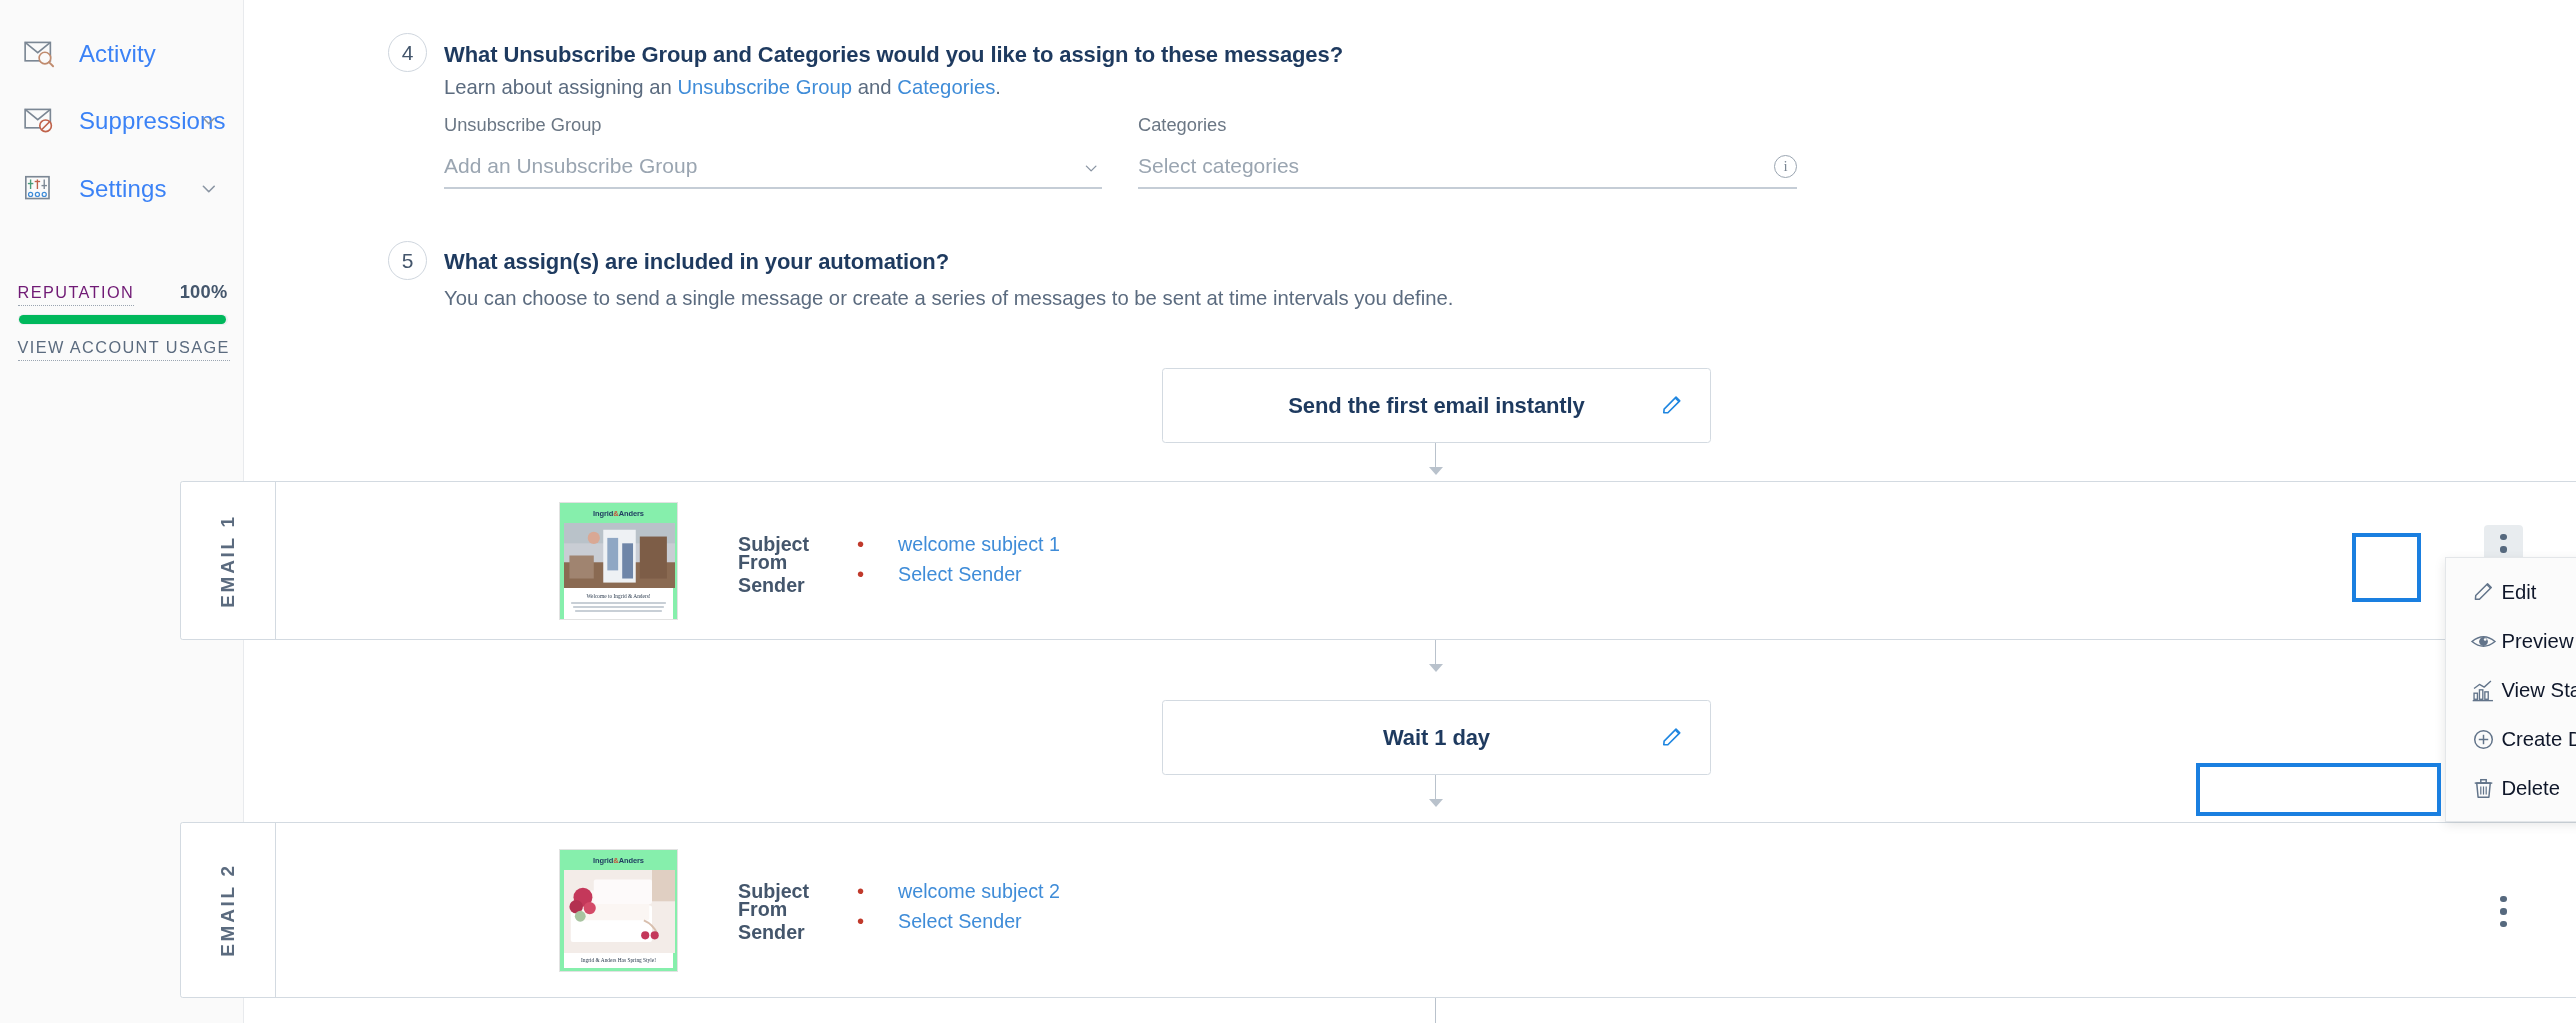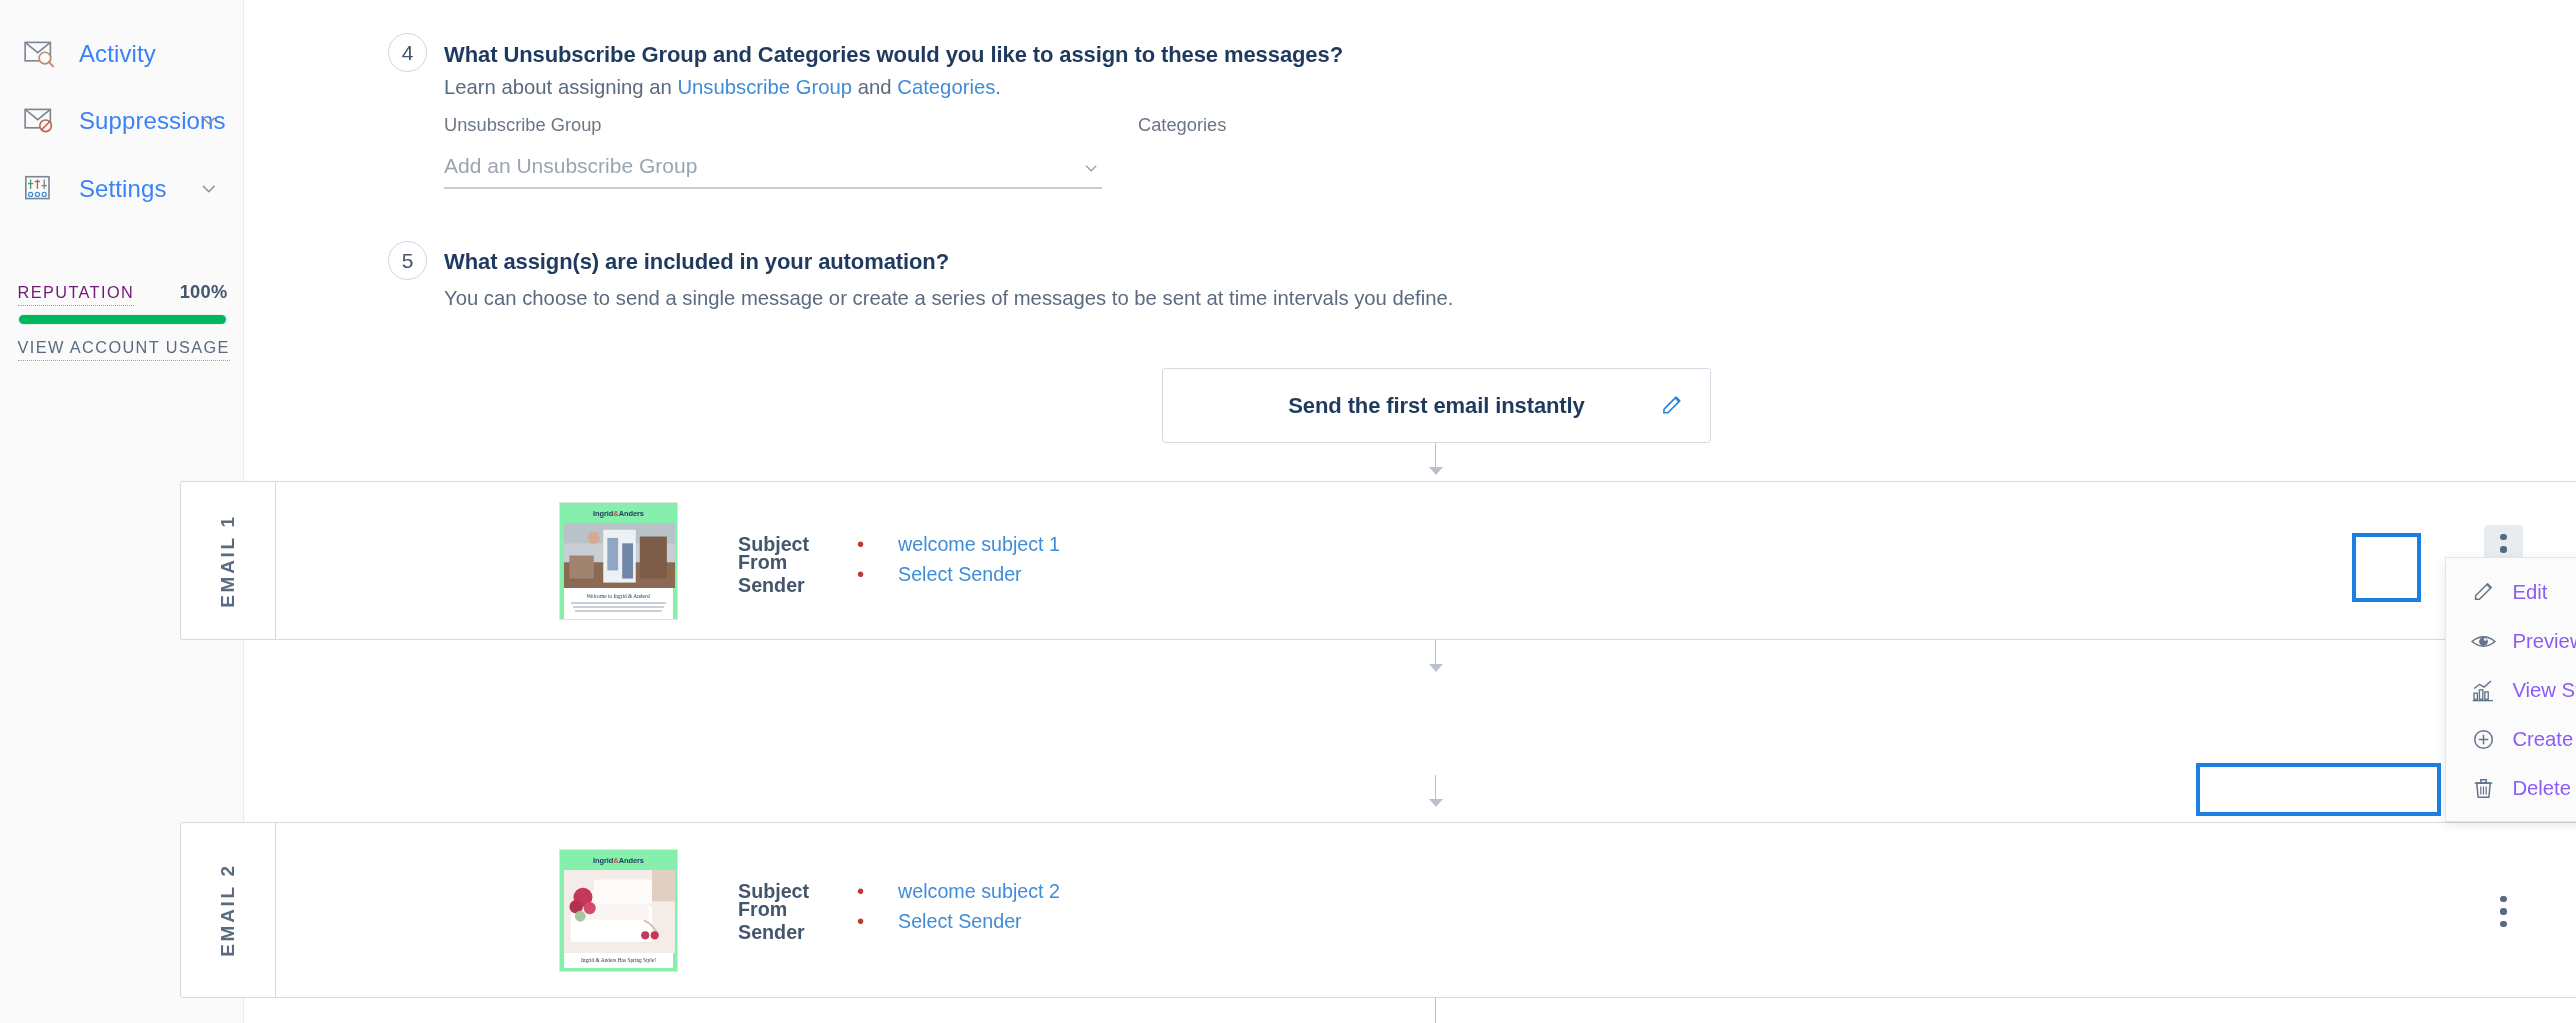--- a/index.html
+++ b/index.html
@@ -346,22 +346,21 @@
   .dd-item {
     height: 49px;
     display: flex;
     align-items: center;
     padding-left: 24.4px;
     cursor: pointer;
   }
   .dd-ico { width: 31px; height: 27px; flex: none; display: flex; align-items: center; }
   .dd-label {
     font-size: 20.3px;
-    color: #8b5cf6;
-    margin-left: 11px;
+    color: #0f172a;
     white-space: nowrap;
   }
 
   .hl-box {
     position: absolute;
     border: 4.7px solid #1a7fe0;
     z-index: 60;
     pointer-events: none;
   }
 </style>
@@ -453,20 +452,24 @@
           <span class="chev-small">
             <svg width="16.3" height="16.3" viewBox="0 0 24 24">
               <polyline points="5,9 12,16 19,9" fill="none" stroke="#8a95a3" stroke-width="2" stroke-linecap="round" stroke-linejoin="round"></polyline>
             </svg>
           </span>
         </div>
       </div>
 
       <div class="field" style="left:893px; top:114px; width:659px;">
         <div class="field-label">Categories</div>
+        <div class="field-ctrl">
+          <span class="field-value">Select categories</span>
+          <span class="info-circ">i</span>
+        </div>
       </div>
     </div>
 
     <div class="step">
       <div class="step-num" style="left:143px; top:241px;">5</div>
       <div class="step-title" style="left:199px; top:249px;">What assign(s) are included in your automation?</div>
       <div class="step-sub" style="left:199px; top:287px;">You can choose to send a single message or create a series of messages to be sent at time intervals you define.</div>
     </div>
 
     <div class="flow-card" style="left:917px; top:368px; width:549px; height:75px;">
@@ -528,20 +531,29 @@
       <div class="kebab active" style="left:2303px; top:43px;">
         <i></i>
           <i></i>
           <i></i>
       </div>
     </div>
 
     <div class="connector" style="left:1190px; top:640px; height:30px;"></div>
     <div class="conn-arrow" style="left:1184px; top:664px;"></div>
 
+    <div class="flow-card" style="left:917px; top:700px; width:549px; height:75px;">
+      <span class="flow-card-text">Wait 1 day</span>
+      <span class="pencil-btn">
+        <svg width="28.5" height="28.5" viewBox="0 0 42 42">
+          <path d="M10 31 L10.5 25.5 L28 8 L33.5 13.5 L16 31 Z" fill="none" stroke="#1f86e0" stroke-width="2.4" stroke-linejoin="round"></path>
+          <line x1="27" y1="9.2" x2="32.5" y2="14.6" stroke="#1f86e0" stroke-width="2.4"></line>
+        </svg>
+      </span>
+    </div>
     <div class="connector" style="left:1190px; top:775px; height:30px;"></div>
     <div class="conn-arrow" style="left:1184px; top:799px;"></div>
 
     <div class="email-row" style="left:-65px; top:822px; width:2430px; height:176px;">
       <div class="email-tab" style="left:0;">
         <span>EMAIL 2</span>
       </div>
 
       <div class="thumb" style="left:378px; top:26px; width:119px; height:123px;">
         <div class="thumb-brand"><span>Ingrid</span><span class="amp">&amp;</span><span>Anders</span></div>

